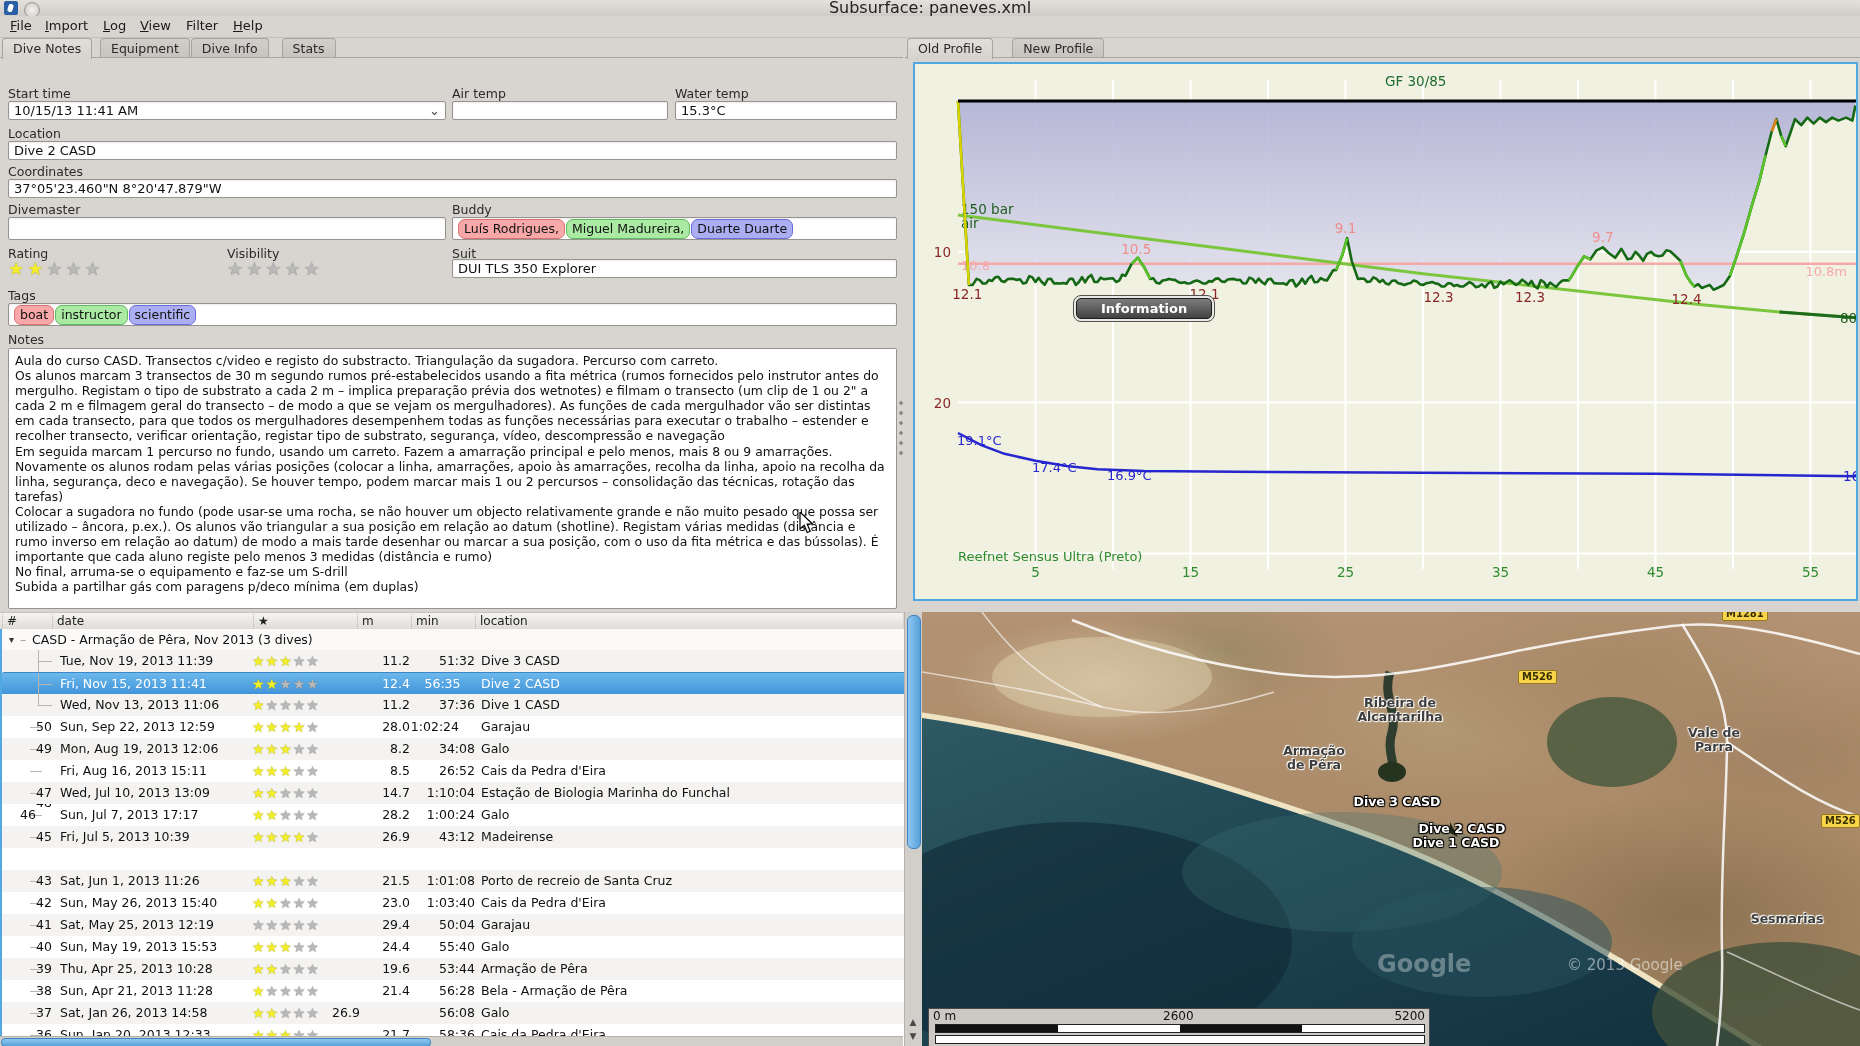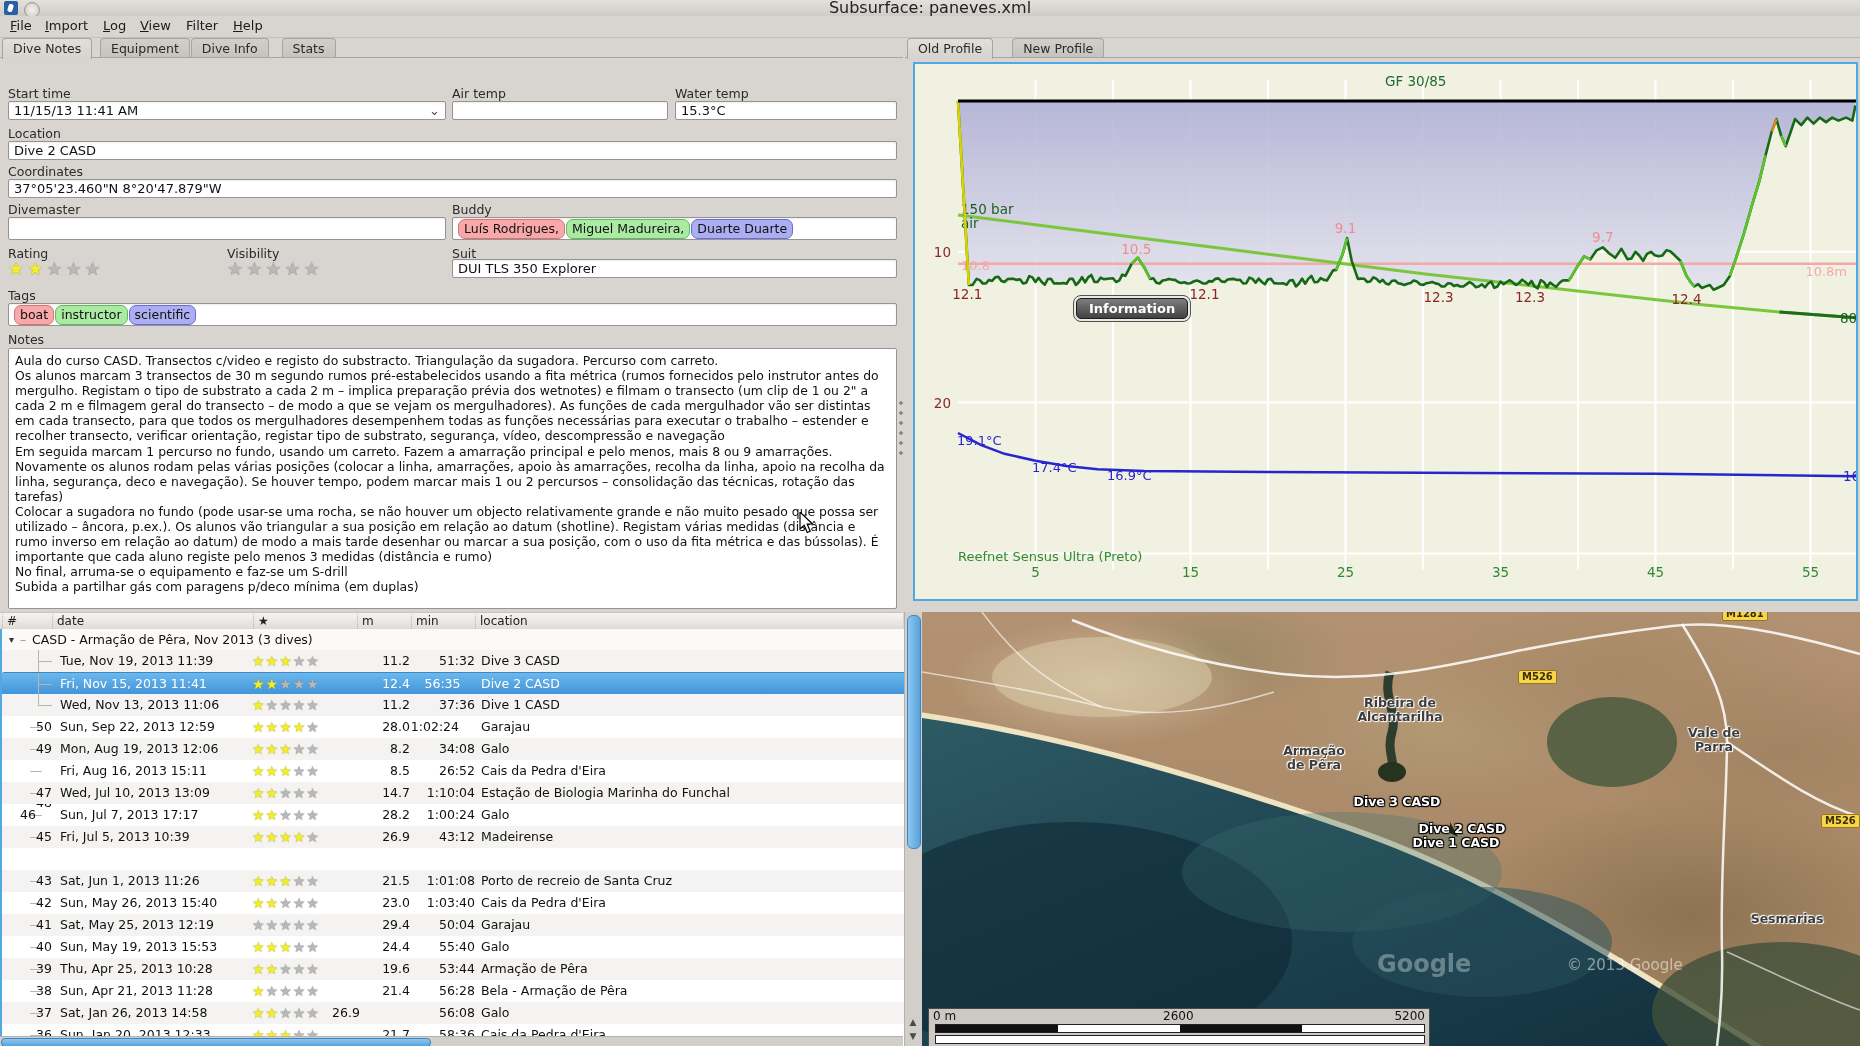--- a/index.html
+++ b/index.html
@@ -43,21 +43,21 @@
   .row.alt{background:#f4f3f1;}
   .row.selected{background:linear-gradient(#6cb8ec,#3f93d9);color:#fff;border-top:1px solid #3b87c8;border-bottom:1px solid #2f78b8;border-radius:2px;}
   .rc{position:absolute;top:0;height:22px;line-height:22px;white-space:nowrap;}
   .rstar{font-size:15px;letter-spacing:1px;}
   .treeline{position:absolute;background:#b8b5b0;}
   .grouprow{position:absolute;left:0;top:0;width:903px;height:21px;line-height:21px;font-size:12.5px;background:#fbfaf9;color:#111;}
   
   .profilebox{left:913px;top:62px;width:945px;height:539px;background:#f1f1e2;border:2px solid #52a8e2;box-sizing:border-box;}
   .infobtn-wrap{position:absolute;left:158px;top:231px;background:#e8e8e4;border:1px solid #55524e;border-radius:8px;padding:2px;}
   .infobtn{background:linear-gradient(#7d7d7d,#424242);border:1px solid #1d1d1d;border-radius:5px;color:#fff;
-           font-size:13px;font-weight:bold;padding:2px 12px;}
+           font-size:13px;font-weight:bold;padding:2px 24px;}
   
   .map{left:922px;top:612px;width:938px;height:434px;overflow:hidden;
        background:
         radial-gradient(220px 90px at 180px 70px, rgba(228,213,182,.55), transparent 70%),
         radial-gradient(300px 140px at 700px 60px, rgba(158,130,95,.5), transparent 70%),
         radial-gradient(280px 130px at 860px 140px, rgba(148,118,86,.45), transparent 70%),
         radial-gradient(320px 170px at 770px 300px, rgba(118,98,68,.55), transparent 70%),
         radial-gradient(220px 110px at 520px 120px, rgba(182,162,122,.5), transparent 70%),
         radial-gradient(180px 90px at 300px 40px, rgba(128,126,86,.4), transparent 70%),
         linear-gradient(#b29272,#a3835f);}
@@ -113,21 +113,21 @@
 <div id="rightTabs">
     <div class="tab active" style="left: 907px;">Old Profile</div>
     <div class="tab" style="left: 1012.2px;">New Profile</div>
   </div>
 <div class="abs tabline2"></div>
 
 <div class="flabel" style="left:8px;top:86px;">Start time</div>
 <div class="flabel" style="left:452px;top:86px;">Air temp</div>
 <div class="flabel" style="left:675px;top:86px;">Water temp</div>
 <div class="field" style="left:8px;top:101px;width:426px;height:17px;">
-  <span>11/15/13 11:41 AM</span>
+  <span>10/15/13 11:41 AM</span>
   <span class="chev">⌄</span>
 </div>
 <div class="field" style="left:452px;top:101px;width:204px;height:17px;">
   <span></span>
 </div>
 <div class="field" style="left:675px;top:101px;width:210px;height:17px;">
   <span>15.3°C</span>
 </div>
 
 <div class="flabel" style="left:8px;top:126px;">Location</div>

